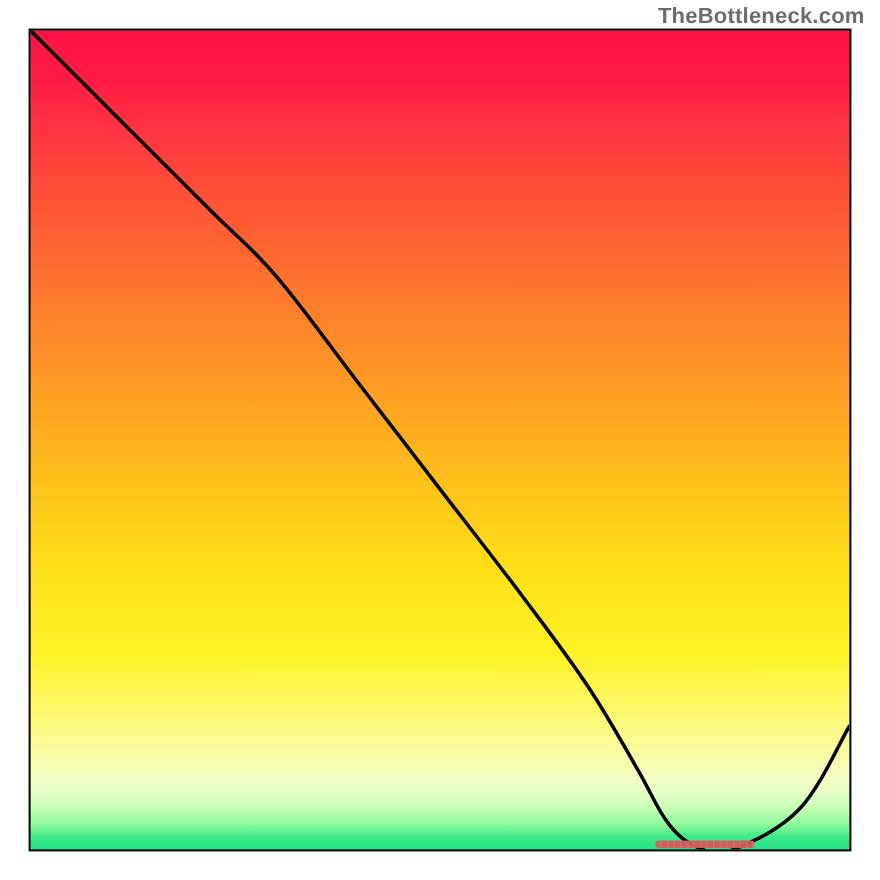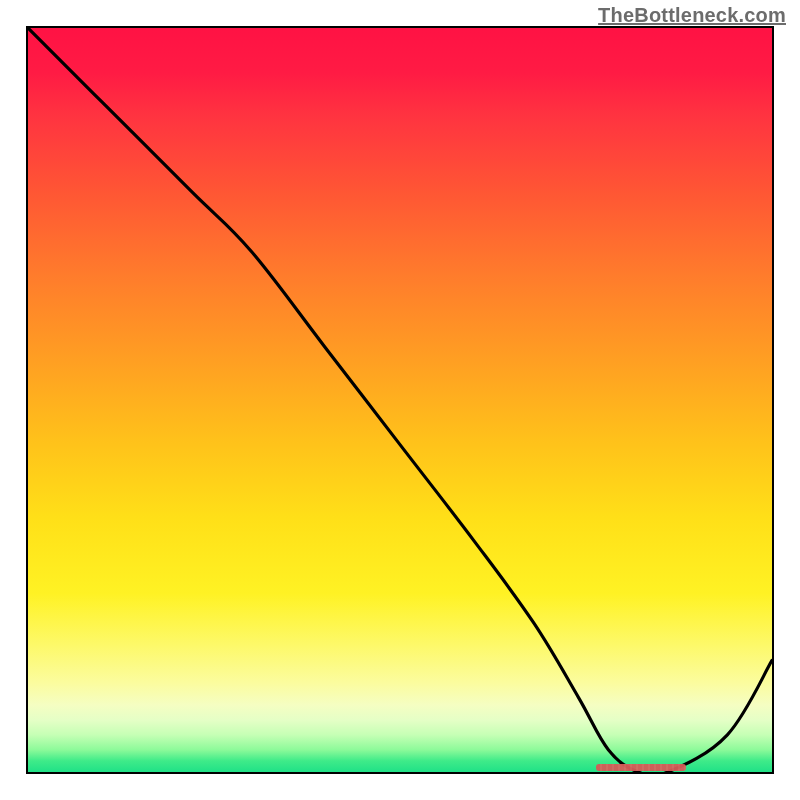--- a/index.html
+++ b/index.html
@@ -13,21 +13,20 @@
   }
   .watermark {
     position: absolute;
     top: 4px;
     right: 14px;
     font-size: 20px;
     font-weight: 600;
     color: #6c6c6c;
     letter-spacing: 0.2px;
     z-index: 10;
-    text-decoration: underline;
   }
   .plot-wrap {
     position: absolute;
     top: 26px;
     left: 26px;
     width: 748px;
     height: 748px;
     border: 2px solid #000;
   }
   .gradient {

